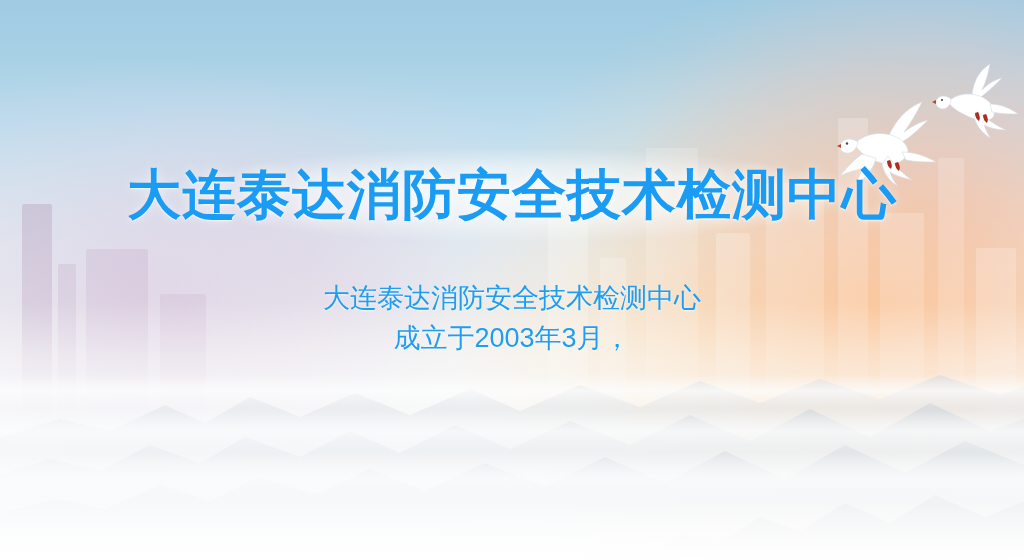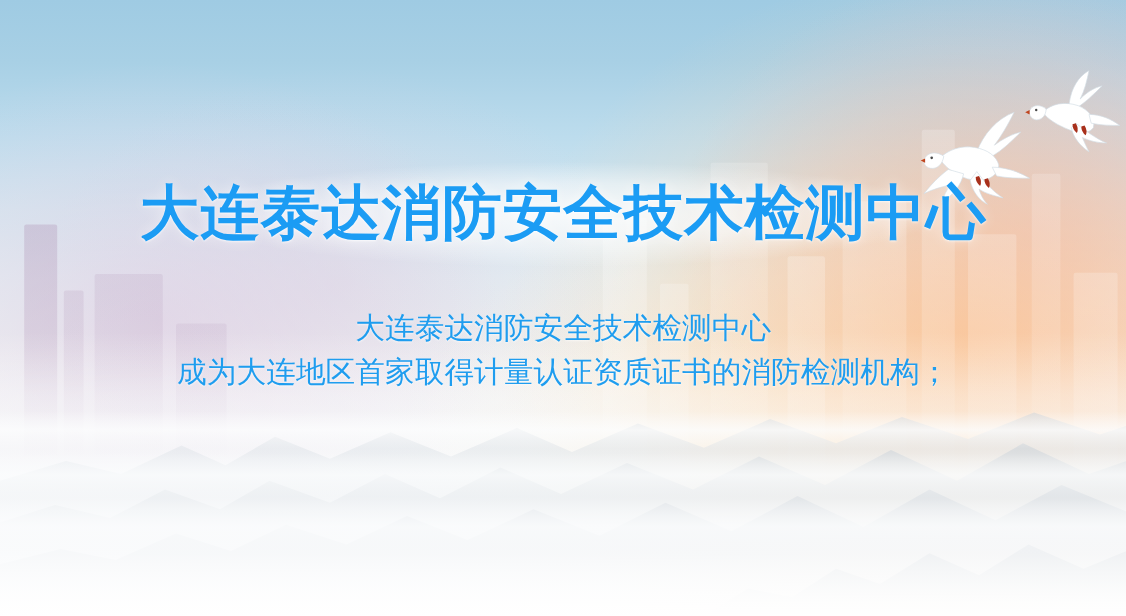--- a/index.html
+++ b/index.html
@@ -232,16 +232,16 @@
     <path d="M58,50 q3,5 1,9 q-4,-3 -4,-8 Z" fill="#a8301c"></path>
   </svg>
 
   <div class="title-wrap">
     <div class="title-glow"></div>
     <h1 class="title-text">大连泰达消防安全技术检测中心</h1>
   </div>
 
   <div class="desc-wrap">
     <p class="desc-line">大连泰达消防安全技术检测中心</p>
-    <p class="desc-line">成为大连地区首家取得计量认证资质证书的消防检测机构；</p>
+    <p class="desc-line">成立于2003年3月，</p>
   </div>
 
 </div>
 
 </body></html>

